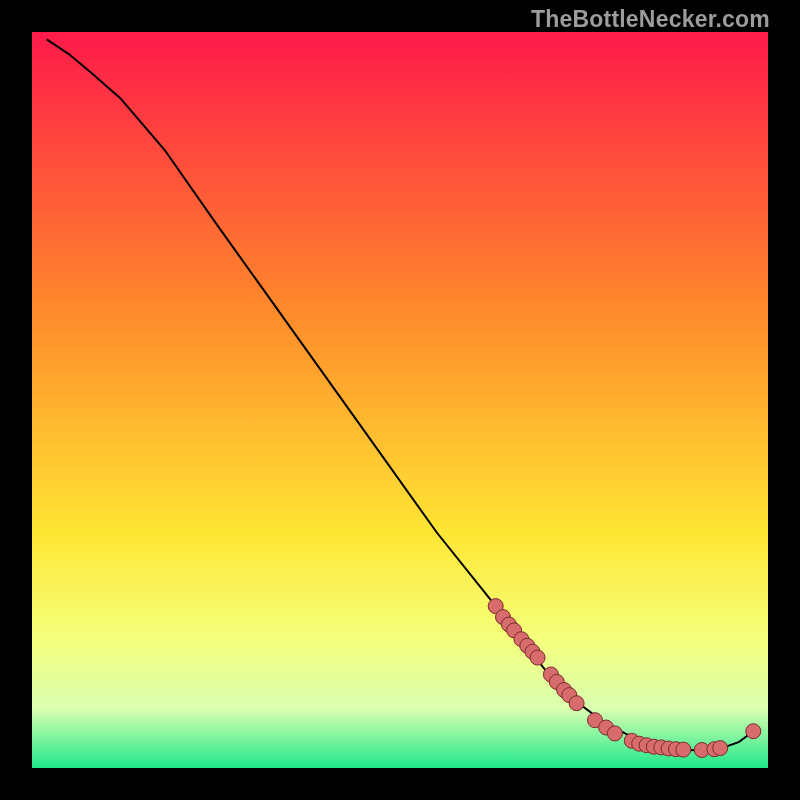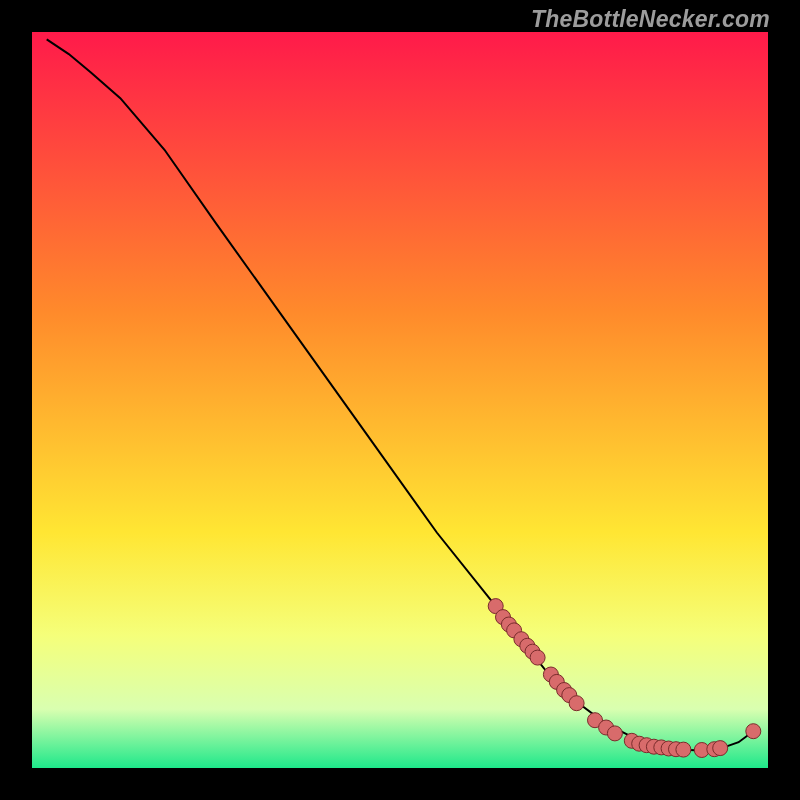--- a/index.html
+++ b/index.html
@@ -7,21 +7,20 @@
     padding: 0;
     width: 800px;
     height: 800px;
     background: #000;
     overflow: hidden;
   }
   .stage {
     position: relative;
     width: 800px;
     height: 560px;
-    font-style: italic;
   }
   .plot-bg {
     position: absolute;
     left: 32px;
     top: 32px;
     width: 736px;
     height: 736px;
   }
   .plot-svg {
     position: absolute;

